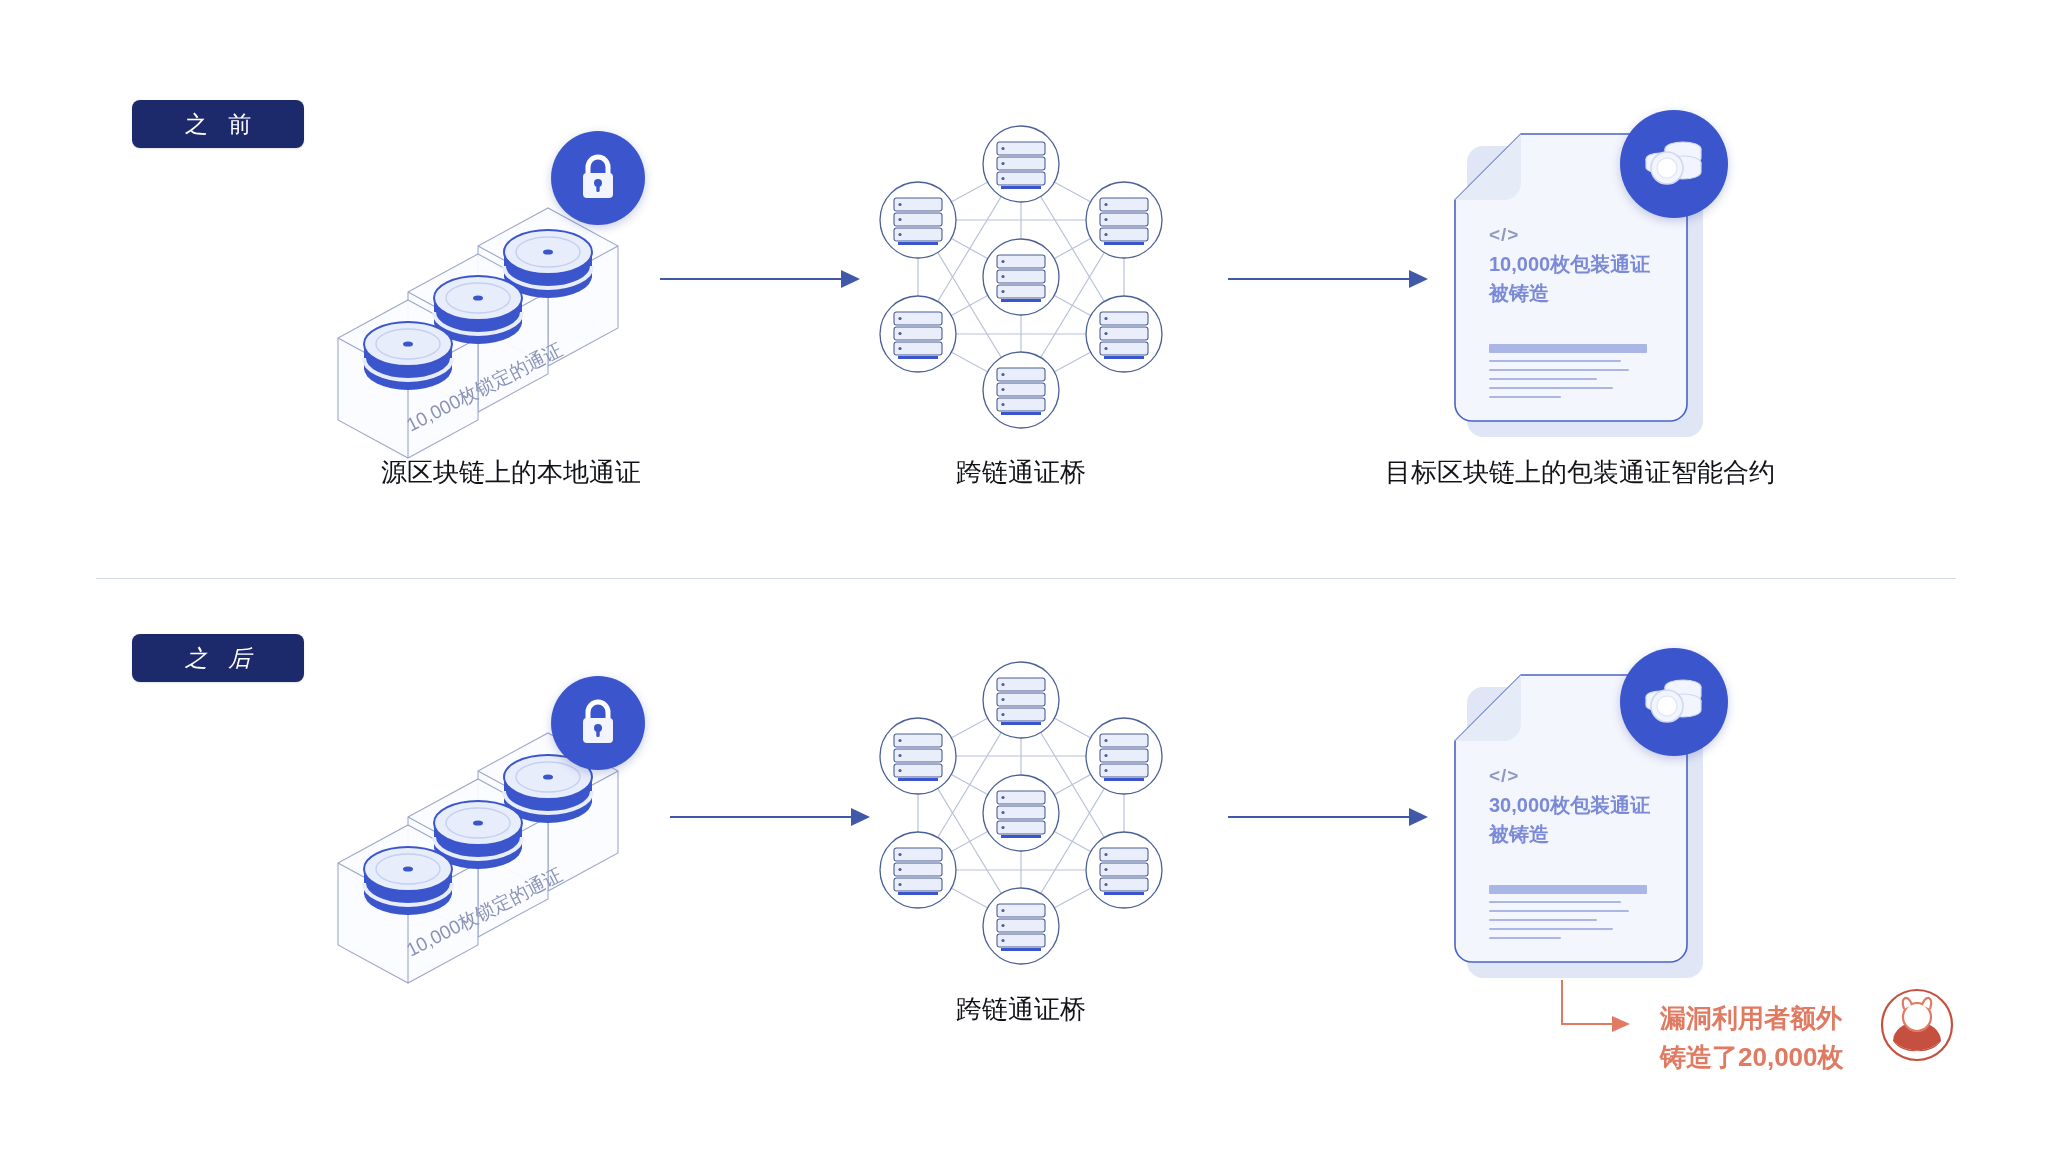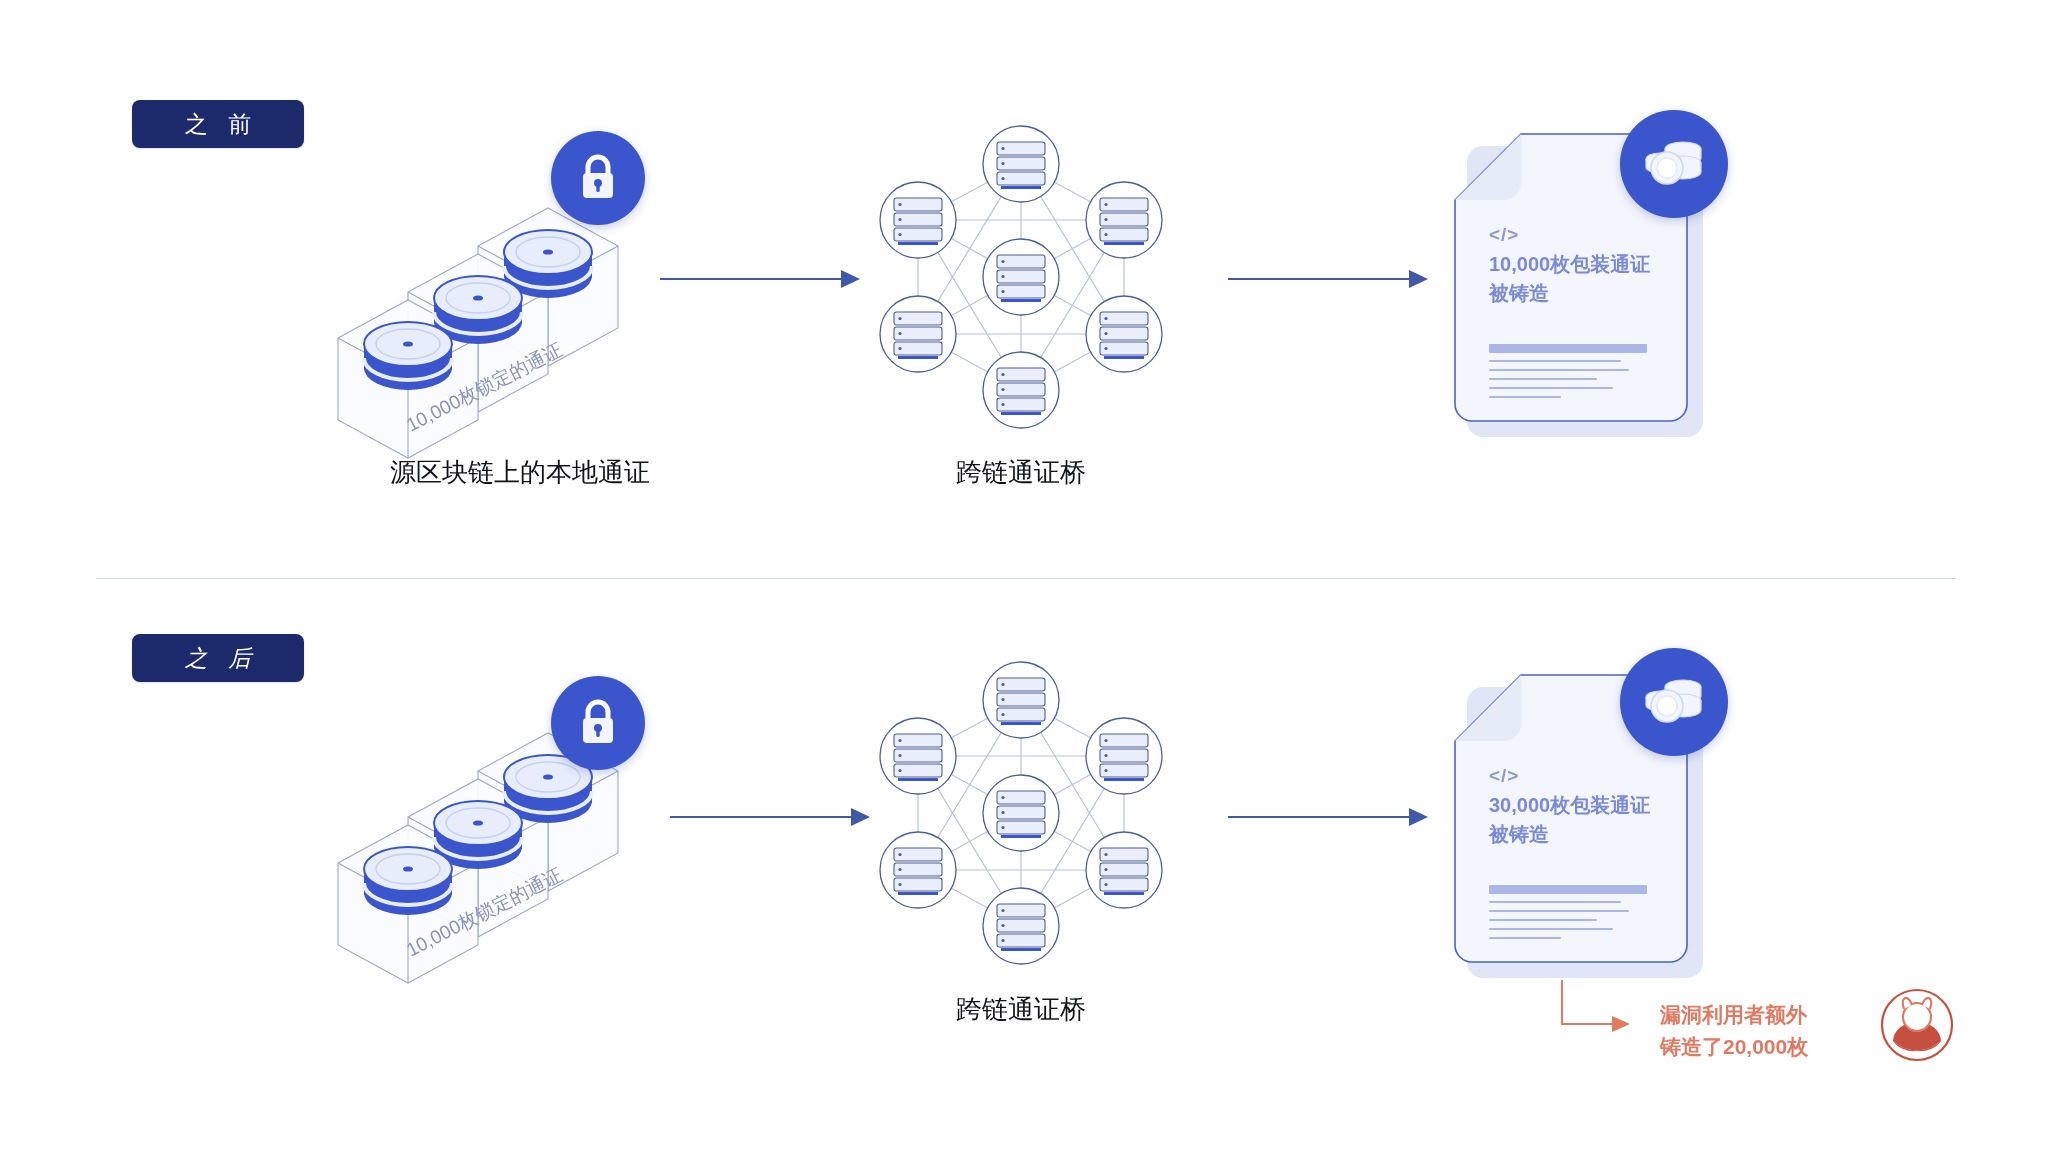--- a/index.html
+++ b/index.html
@@ -87,21 +87,21 @@
   }
   .doc-title{
     position:absolute;left:36px;top:118px;width:190px;
     font-size:20px;font-weight:bold;color:#7b8ad6;line-height:1.45;
   }
   .doc-lines{position:absolute;left:36px;top:212px;width:170px;}
   .doc-lines .l{background:#aab6e6;margin-bottom:7px;border-radius:1px;}
 
   
   .exploit-note{
-    position:absolute;font-size:21px;color:#e07a62;font-weight:bold;
+    position:absolute;font-size:26px;color:#e07a62;font-weight:bold;
     line-height:1.5;white-space:nowrap;
   }
   .exploit-arrow{position:absolute;}
   .attacker{position:absolute;width:74px;height:74px;}
 </style>
 </head>
 <body>
 
 <div class="stage">
 
@@ -158,21 +158,21 @@
 
   <div class="circle-badge" style="left:551px;top:131px;width:94px;height:94px;">
     <svg width="46" height="52" viewBox="0 0 46 52">
       <path d="M13 22 V15 a10 10 0 0 1 20 0 V22" fill="none" stroke="#ffffff" stroke-width="5" stroke-linecap="round"></path>
       <rect x="8" y="21" width="30" height="25" rx="4" fill="#f2f5fd"></rect>
       <circle cx="23" cy="31" r="4" fill="#3b55cc"></circle>
       <rect x="21.3" y="32" width="3.4" height="8" rx="1.6" fill="#3b55cc"></rect>
     </svg>
   </div>
 
-  <div class="caption" style="left:355px;top:455px;width:330px;">源区块链上的本地通证</div>
+  <div class="caption" style="left:346px;top:455px;width:330px;">源区块链上的本地通证</div>
 
   <div class="arrow" style="left:660px;top:268px;width:200px;">
     <div class="shaft" style="width:182px;"></div>
     <div class="head" style="left:181px;"></div>
   </div>
 
   <div class="mesh" style="left:856px;top:112px;">
     <svg width="330" height="330" viewBox="0 0 330 330">
       <g stroke="#b9c2da" stroke-width="1.2" fill="none">
         <path d="M165 52 L62 108 M165 52 L268 108 M165 52 L165 165 M165 52 L62 222 M165 52 L268 222
@@ -308,20 +308,21 @@
         <ellipse cx="40" cy="26" rx="18" ry="7"></ellipse>
         <path d="M22 26 v9 a18 7 0 0 0 36 0 v-9"></path>
         <ellipse cx="17" cy="22" rx="14" ry="6"></ellipse>
         <path d="M3 22 v8 a14 6 0 0 0 28 0 v-8"></path>
       </g>
       <circle cx="24" cy="31" r="16" fill="#f2f5fd" stroke="#cfd8ef" stroke-width="1.6"></circle>
       <circle cx="24" cy="31" r="10" fill="#ffffff" stroke="#dfe5f5" stroke-width="1.2"></circle>
     </svg>
   </div>
 
+  <div class="caption" style="left:1370px;top:455px;width:420px;">目标区块链上的包装通证智能合约</div>
 
   <div class="divider"></div>
 
   <div class="badge" id="badge-after">
     <span>之 后</span>
   </div>
 
   <div class="tokens" style="left:280px;top:705px;">
     <svg width="430" height="310" viewBox="0 0 430 310">
       <g fill="none" stroke="#9aa6c8" stroke-width="1.1">

